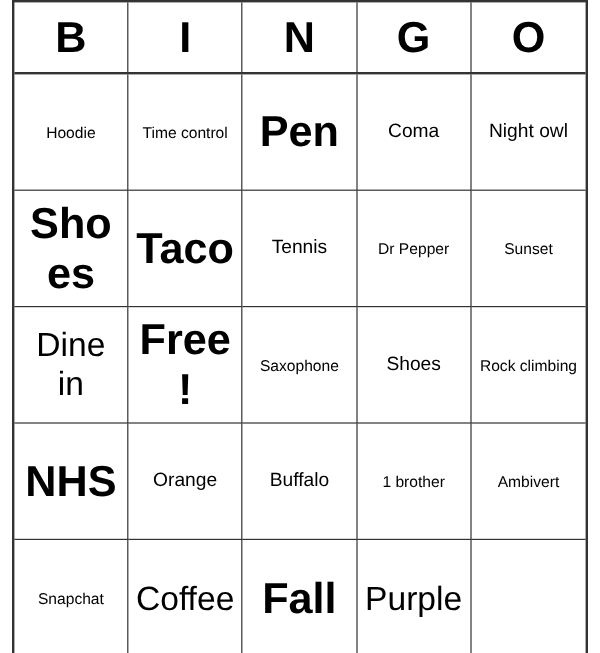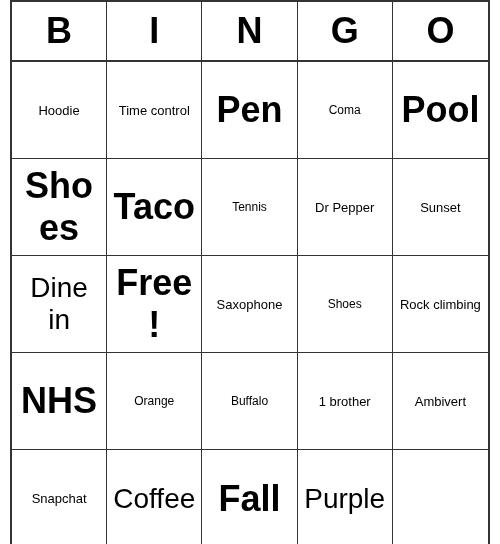--- a/index.html
+++ b/index.html
@@ -48,21 +48,21 @@
       min-height: 88px;
       word-break: break-word;
     }
     .bingo-cell:nth-child(5n) {
       border-right: none;
     }
     .bingo-cell:nth-child(n+21) {
       border-bottom: none;
     }
     .text-small { font-size: 13px; }
-    .text-medium { font-size: 12px; }
+    .text-medium { font-size: 16px; }
     .text-large { font-size: 28px; font-weight: normal; }
     .text-xlarge { font-size: 36px; font-weight: bold; }
   </style>
 </head>
 <body>
 
 <div class="bingo-card">
   <div class="bingo-header">
 
   <div class="bingo-header-cell">B</div>
@@ -79,21 +79,21 @@
       <div class="bingo-cell">
         <span class="text-small">Time control</span>
       </div>
       <div class="bingo-cell">
         <span class="text-xlarge">Pen</span>
       </div>
       <div class="bingo-cell">
         <span class="text-medium">Coma</span>
       </div>
       <div class="bingo-cell">
-        <span class="text-xlarge">Pool</span>
+        <span class="text-medium">Night owl</span>
       </div>
       <div class="bingo-cell">
         <span class="text-xlarge">Shoes</span>
       </div>
       <div class="bingo-cell">
         <span class="text-xlarge">Taco</span>
       </div>
       <div class="bingo-cell">
         <span class="text-medium">Tennis</span>
       </div>

